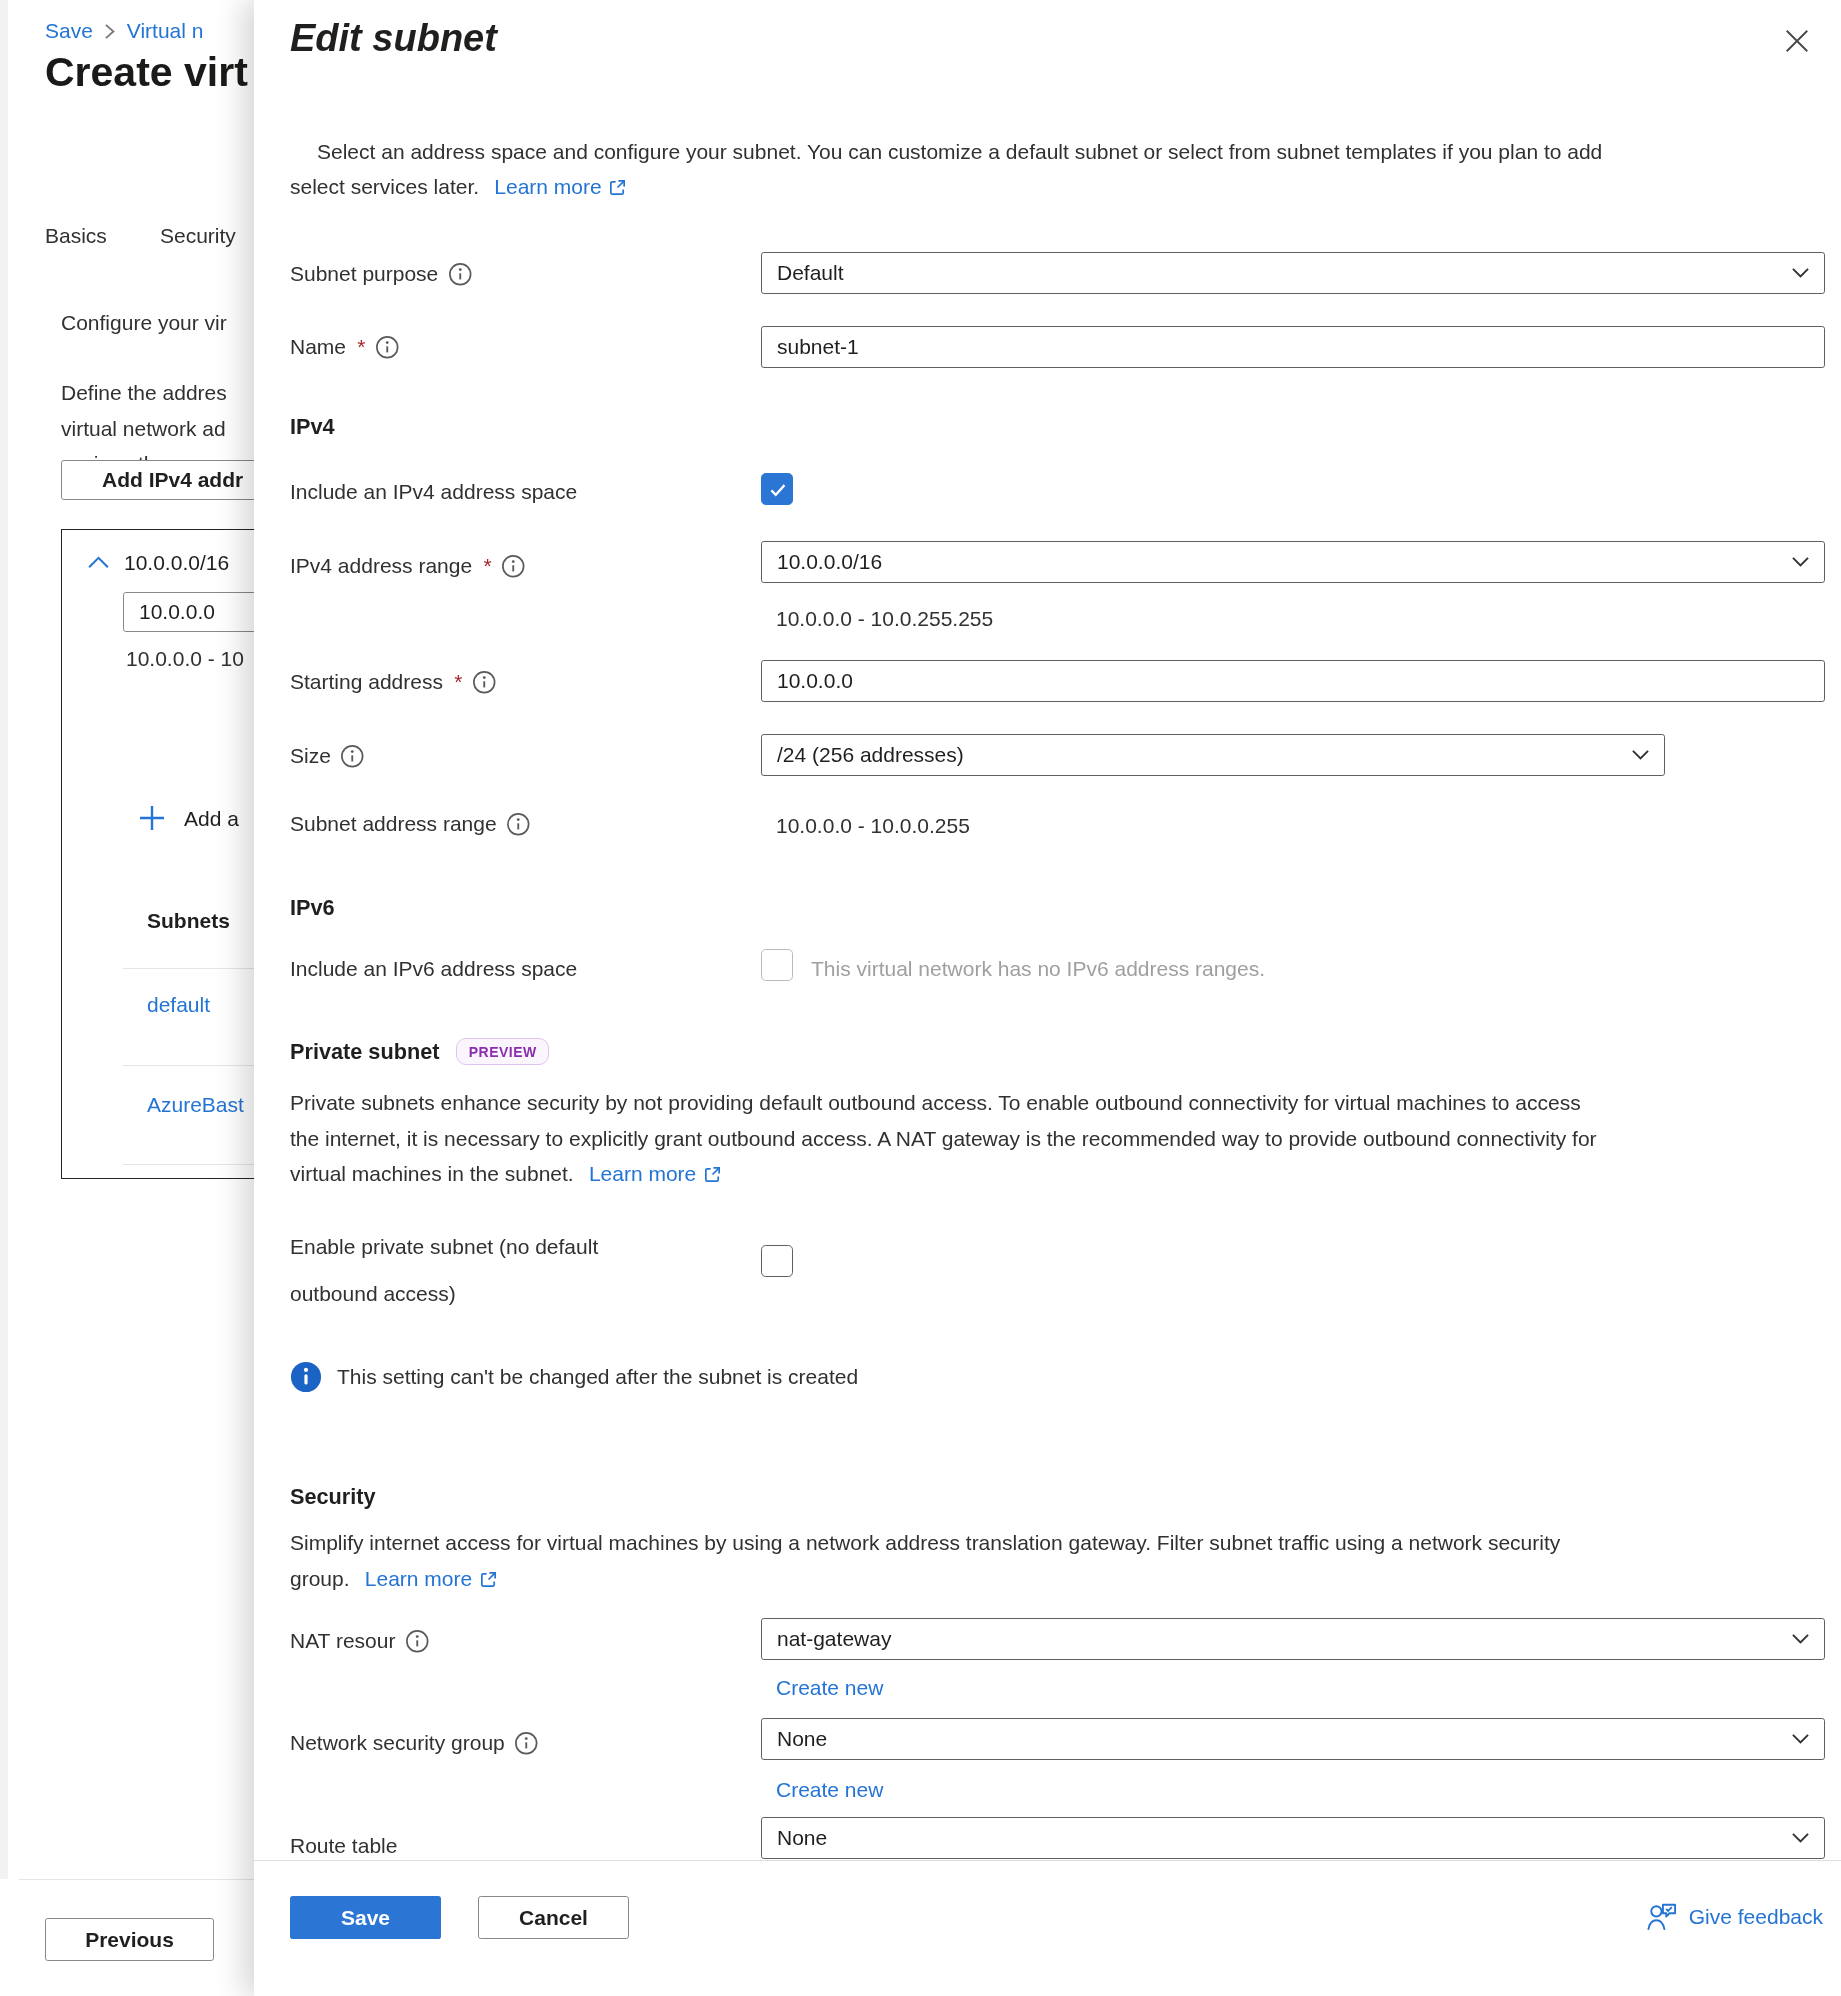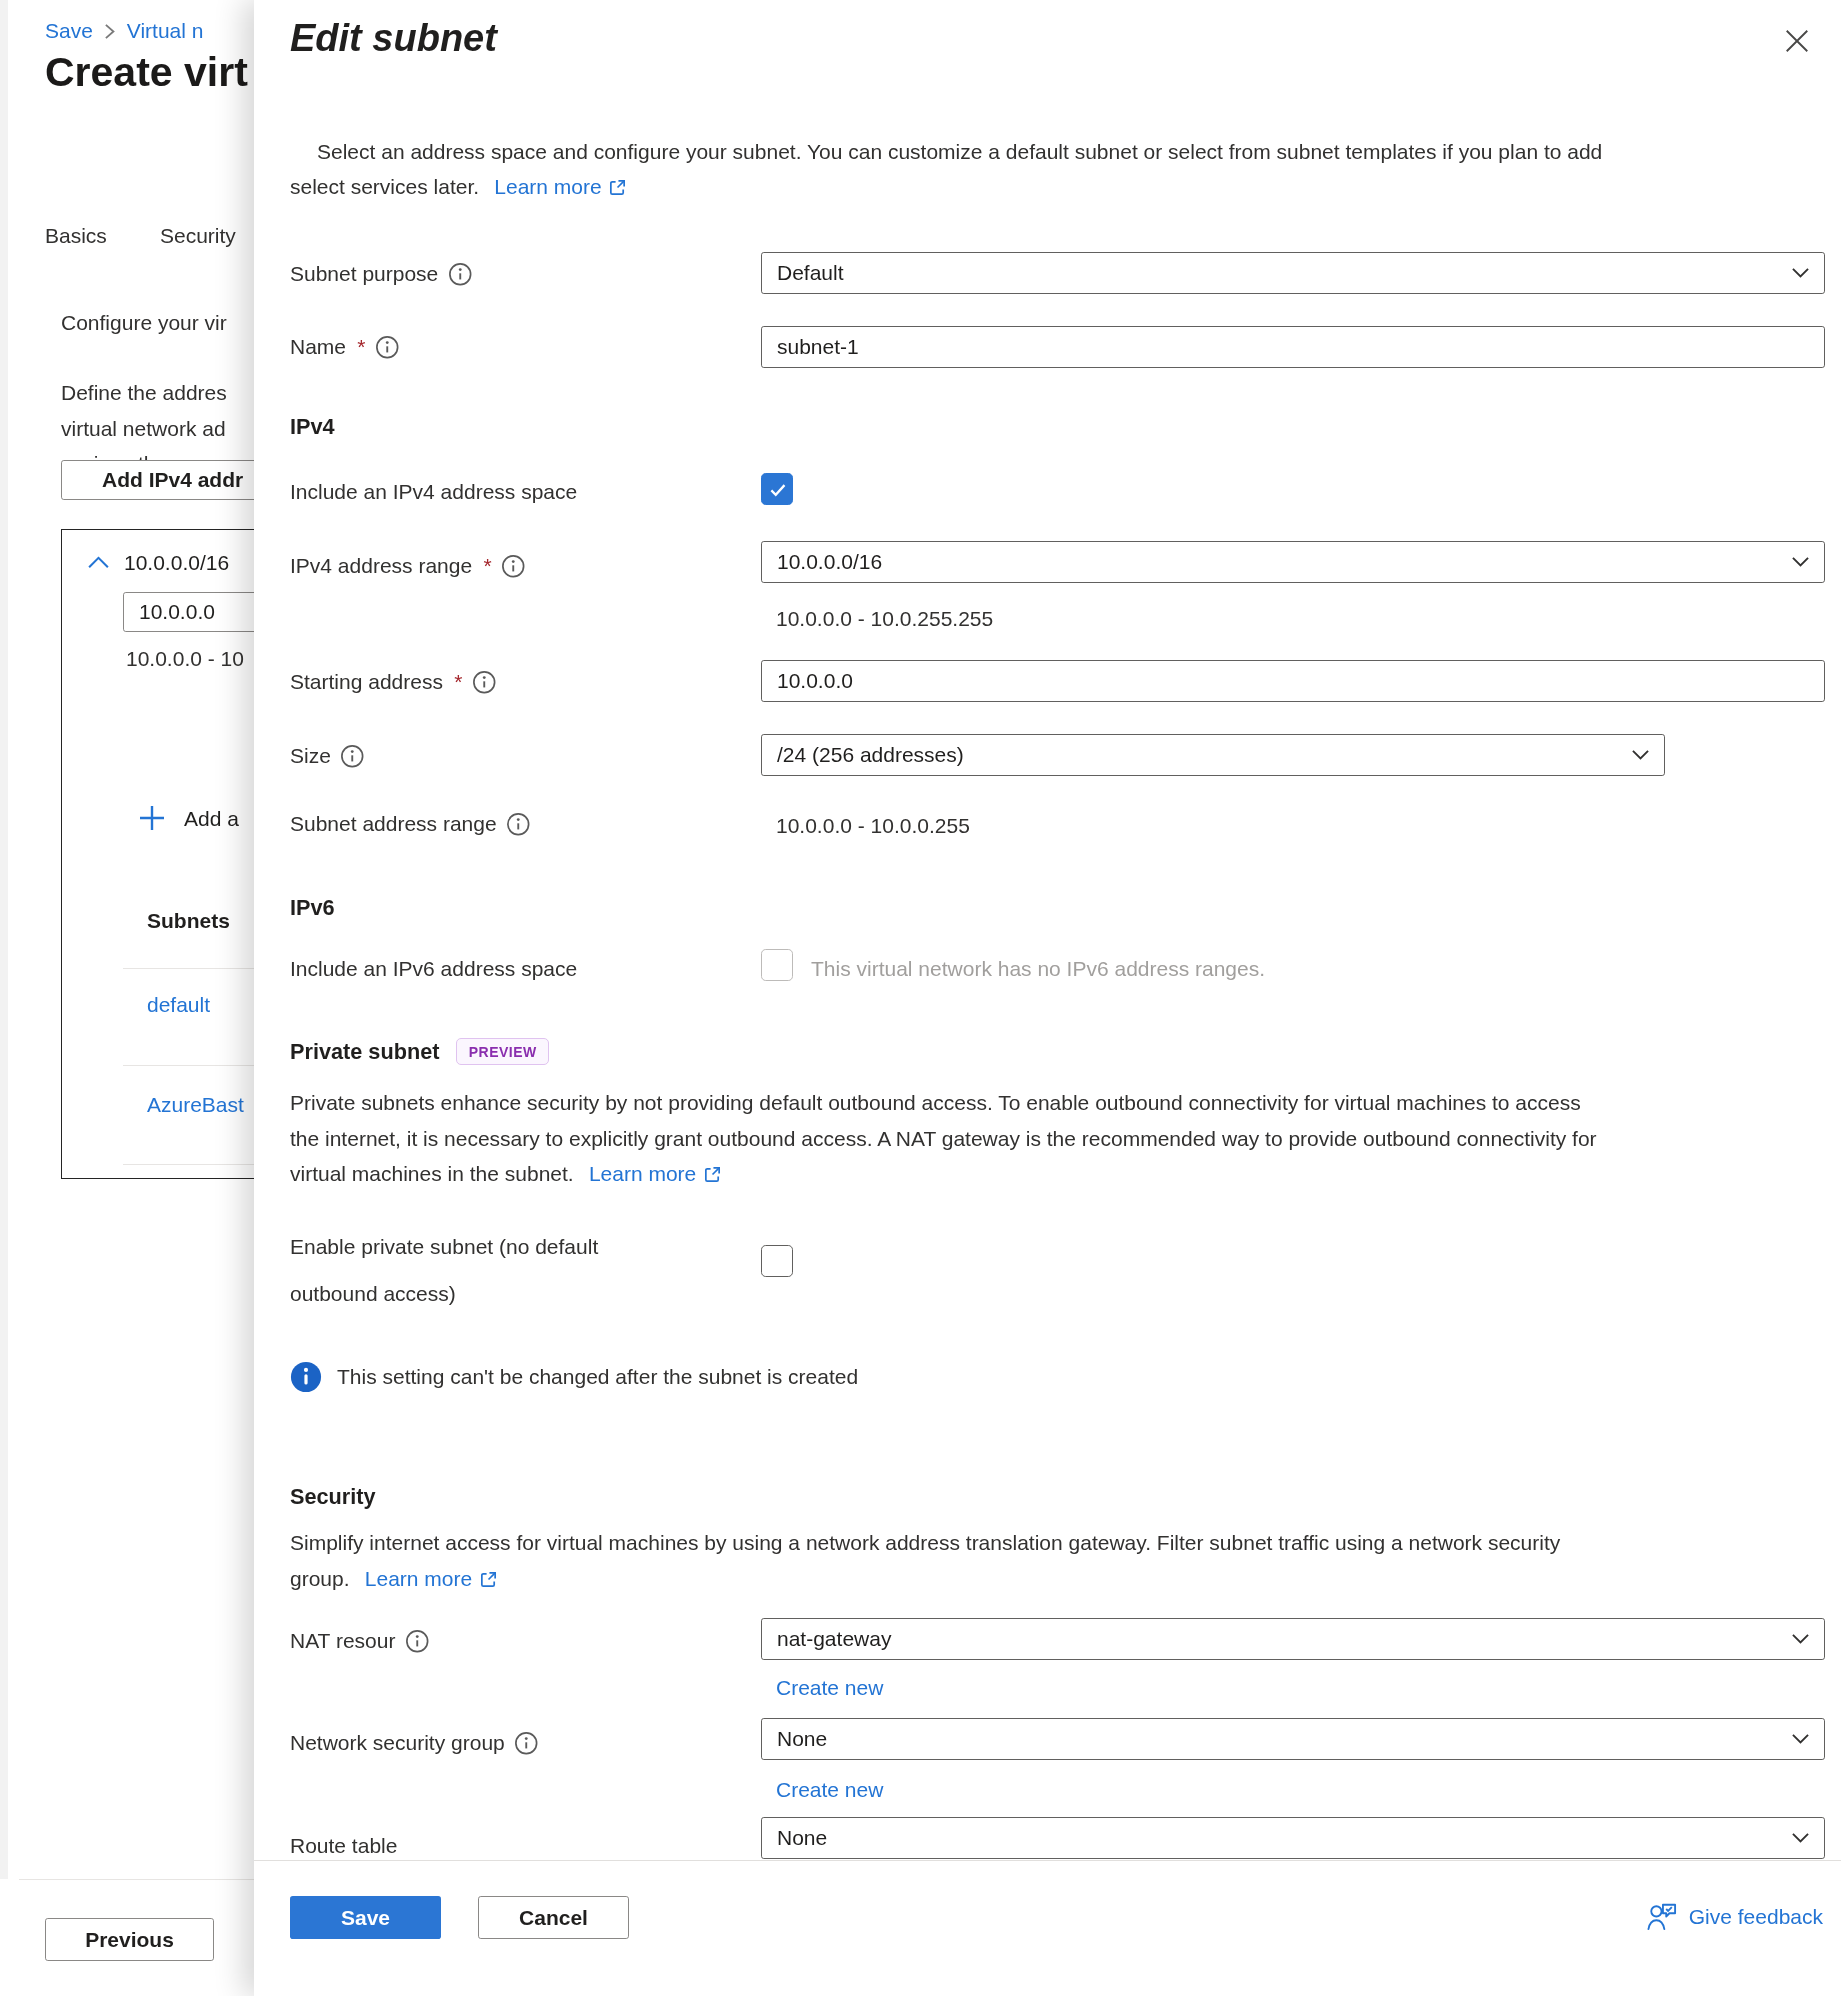--- a/index.html
+++ b/index.html
@@ -26,21 +26,21 @@
   .cb{box-sizing:border-box;width:32px;height:32px;border-radius:4.7px;background:#fff;
       border:1.9px solid #61605e;display:flex;align-items:center;justify-content:center;cursor:pointer;}
   .cb.checked{background:#2b76d4;border-color:#2b76d4;}
   .cb.disabled{border:1.9px solid #bdbbb9;cursor:default;}
   .muted{color:#a19f9d;font-size:21px;}
   .btn{box-sizing:border-box;height:43px;border-radius:2.8px;font-size:21px;font-weight:700;
        display:flex;align-items:center;justify-content:center;cursor:pointer;border:0.9px solid transparent;}
   .btn.primary{background:#2b76d4;color:#fff;}
   .btn.secondary{background:#fff;color:#201f1e;border:0.9px solid #8a8886;}
   .badge{
-    display:inline-flex;align-items:center;margin-left:17px;padding:5.6px 11.3px;border-radius:5px;
+    display:inline-flex;align-items:center;margin-left:17px;padding:5.6px 11.3px;border-radius:10px;
     border:1.4px solid #e0c3f0;background:#fbf6fe;color:#8a2eae;
     font-size:14px;font-weight:700;letter-spacing:0.5px;line-height:1;
   }
   .divider{background:#e7e5e3;height:1.4px;}
   
   .bg-strip{left:0;top:0;width:7.5px;height:1879px;background:#f2f2f2;}
   .crumb{display:flex;align-items:center;gap:11.3px;font-size:21px;}
   .bg-title{font-size:41px;font-weight:700;color:#1b1a19;white-space:nowrap;}
   .tab{font-size:21px;color:#323130;cursor:pointer;}
   .ghostbtn{box-sizing:border-box;height:40px;border:0.9px solid #8a8886;border-radius:2.8px;

